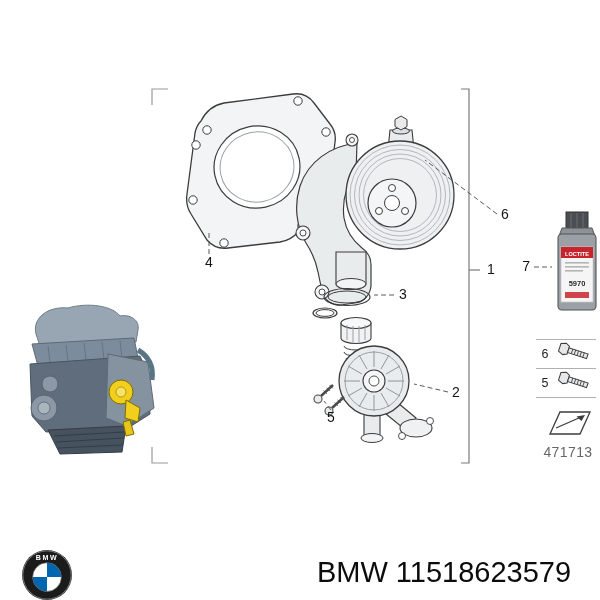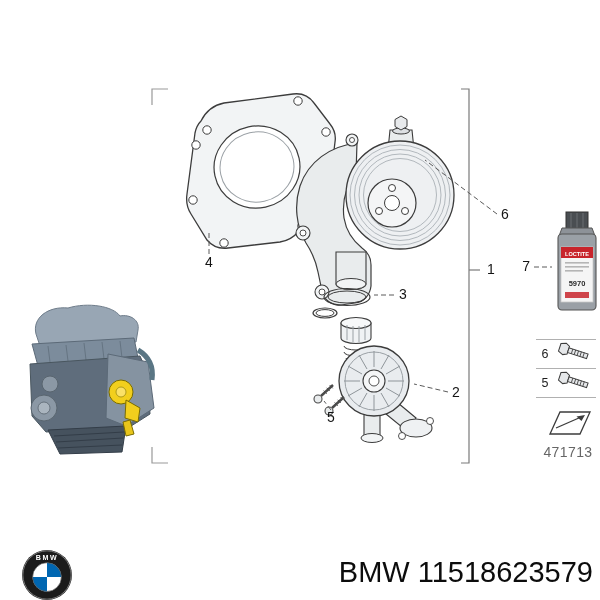--- a/index.html
+++ b/index.html
@@ -7,21 +7,21 @@
         font-family:"Liberation Sans",sans-serif;}
   .main-svg{position:absolute;left:0;top:0;}
   .thumb{position:absolute;left:8px;top:296px;width:175px;height:168px;}
   .legend{position:absolute;left:536px;top:339px;width:64px;}
   .legend table{border-collapse:collapse;width:60px;}
   .legend td{border-top:1px solid #b0b0b0;border-bottom:1px solid #b0b0b0;
              padding:1px 1px;height:24px;vertical-align:middle;}
   .legend .num{font-size:12.5px;width:16px;text-align:center;color:#1d1d1d;}
   .doc-icon-wrap{margin-top:9px;text-align:center;}
   .drawing-number{font-size:14px;color:#666;text-align:center;letter-spacing:.4px;margin-top:1px;}
-  .footer-text{position:absolute;left:295px;top:556px;width:298px;text-align:right;
+  .footer-text{position:absolute;left:295px;top:556px;width:298px;text-align:center;
                font-size:29px;color:#0c0c0c;white-space:nowrap;}
   .logo{position:absolute;left:21px;top:549px;}
 </style>
 </head>
 <body>
 
 <div class="page">
 
   <svg class="main-svg" width="600" height="600" viewBox="0 0 600 600">
 

